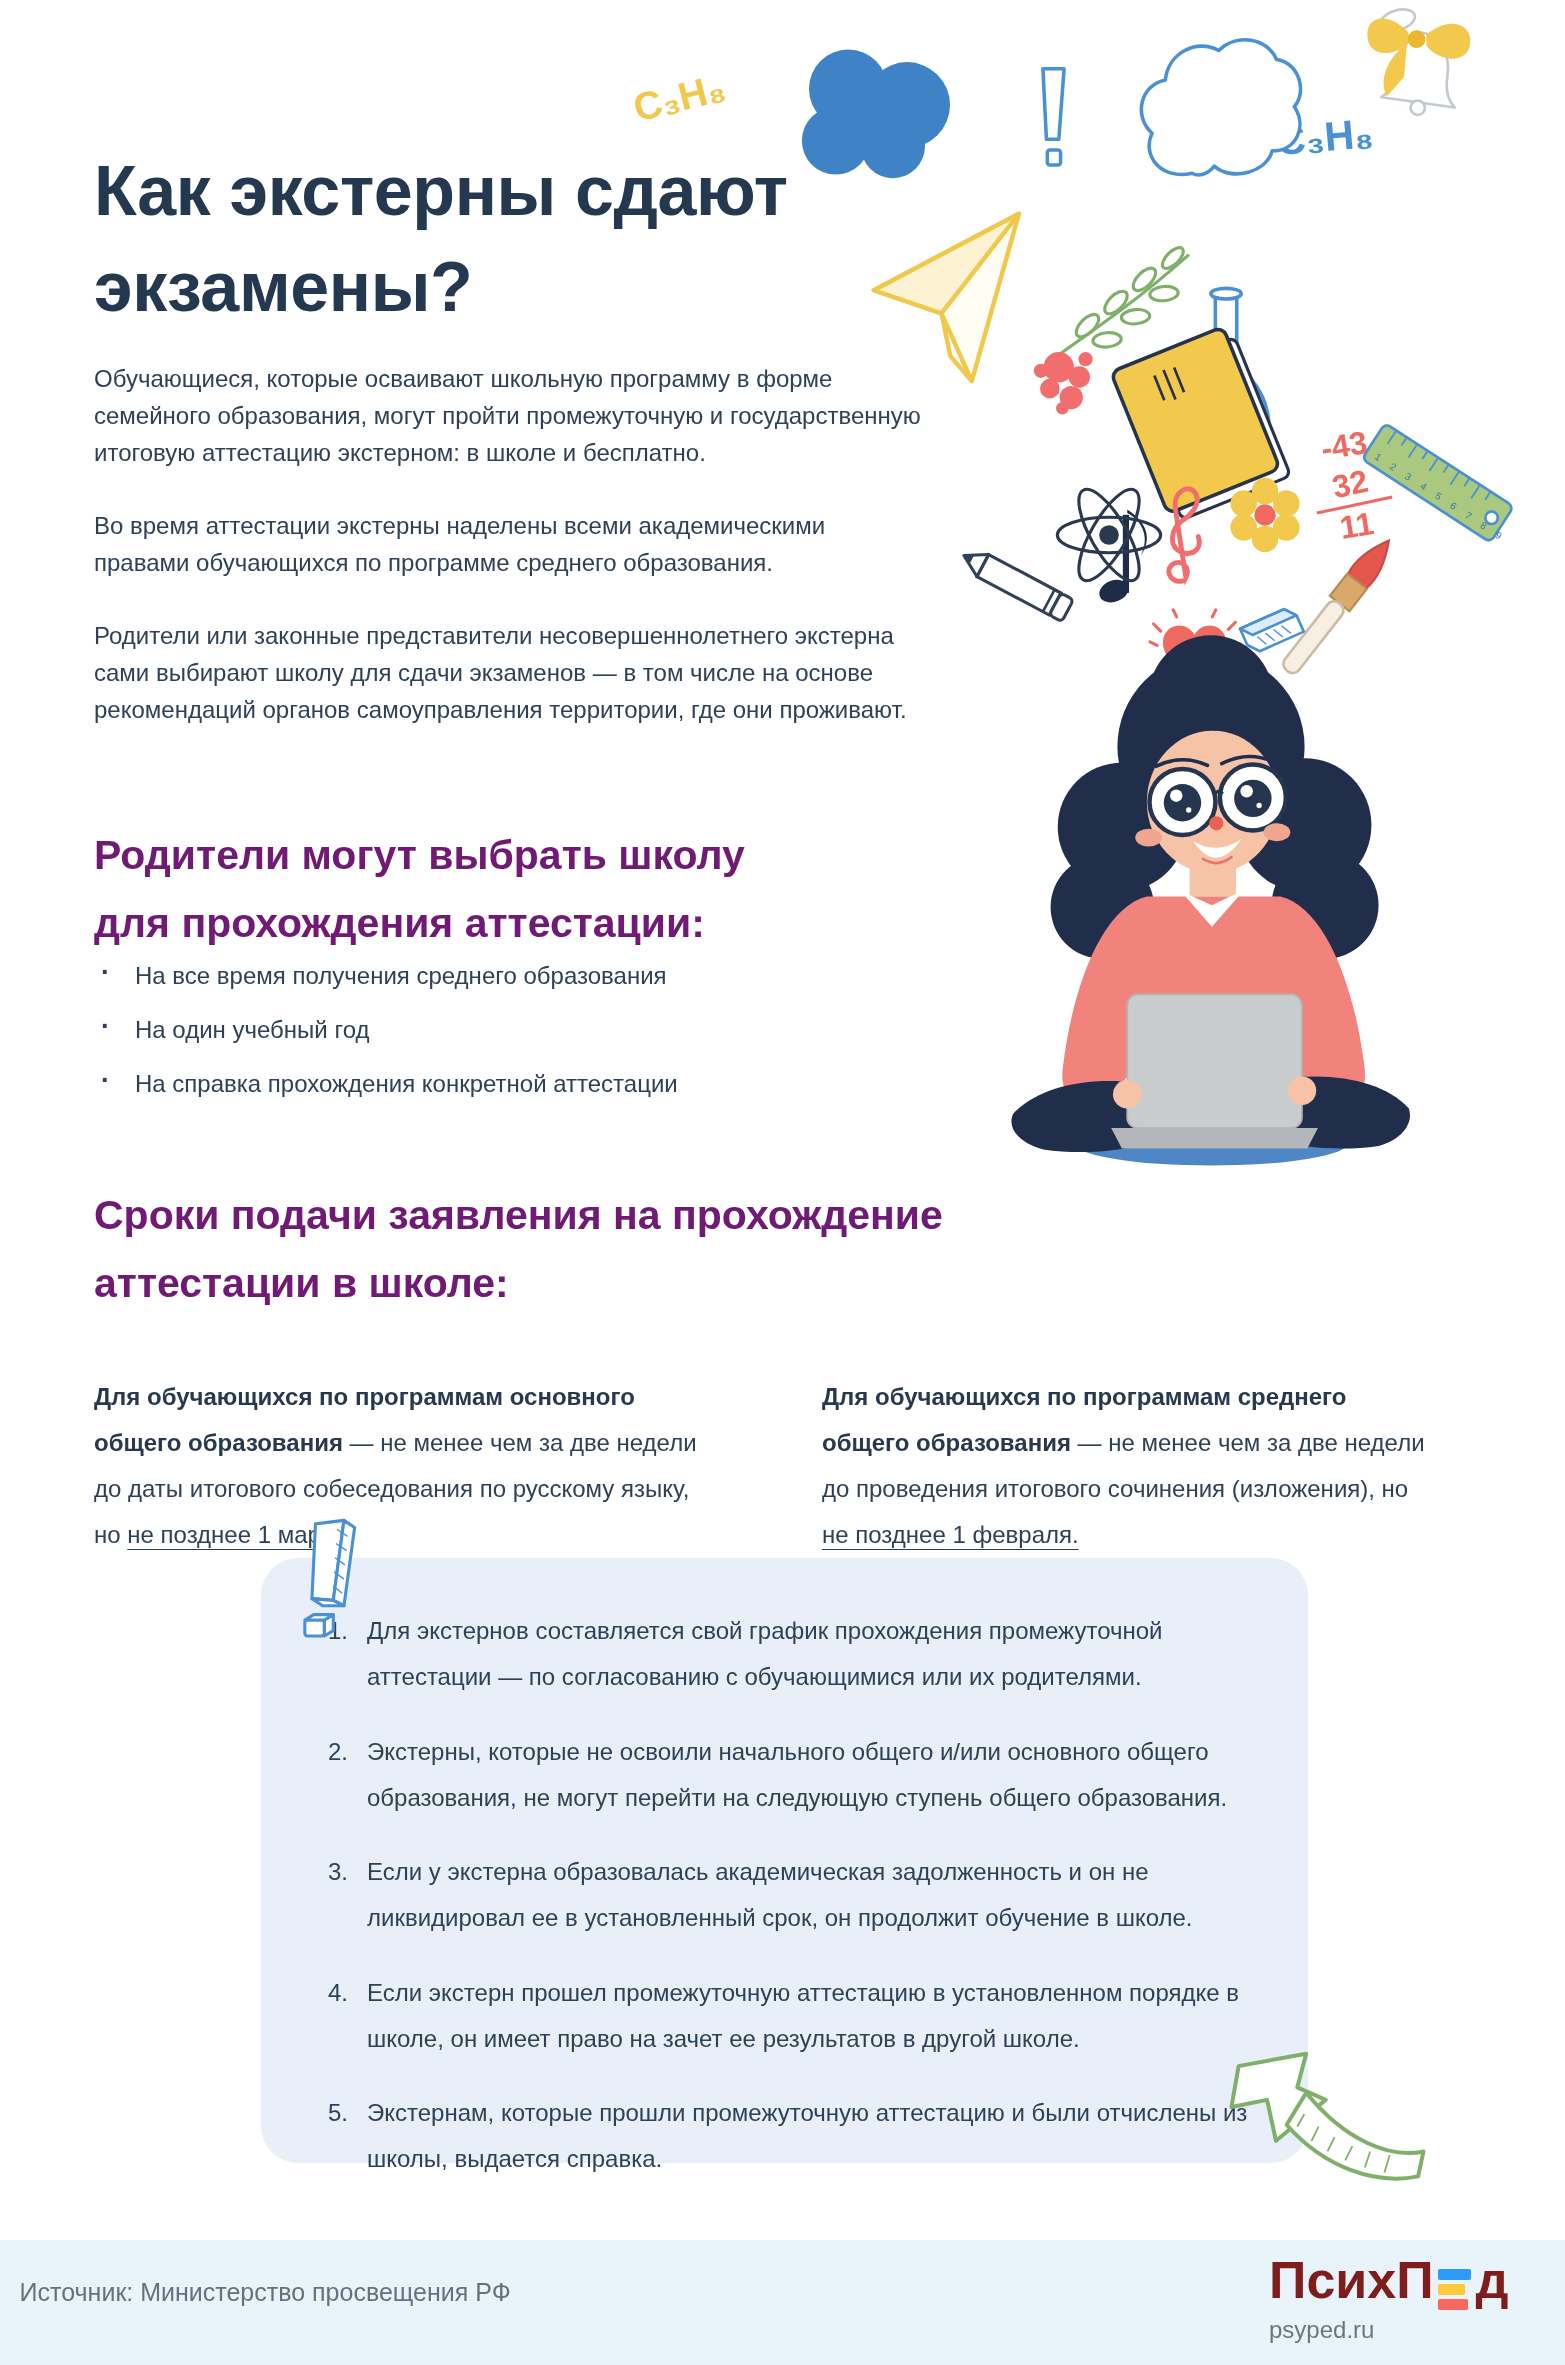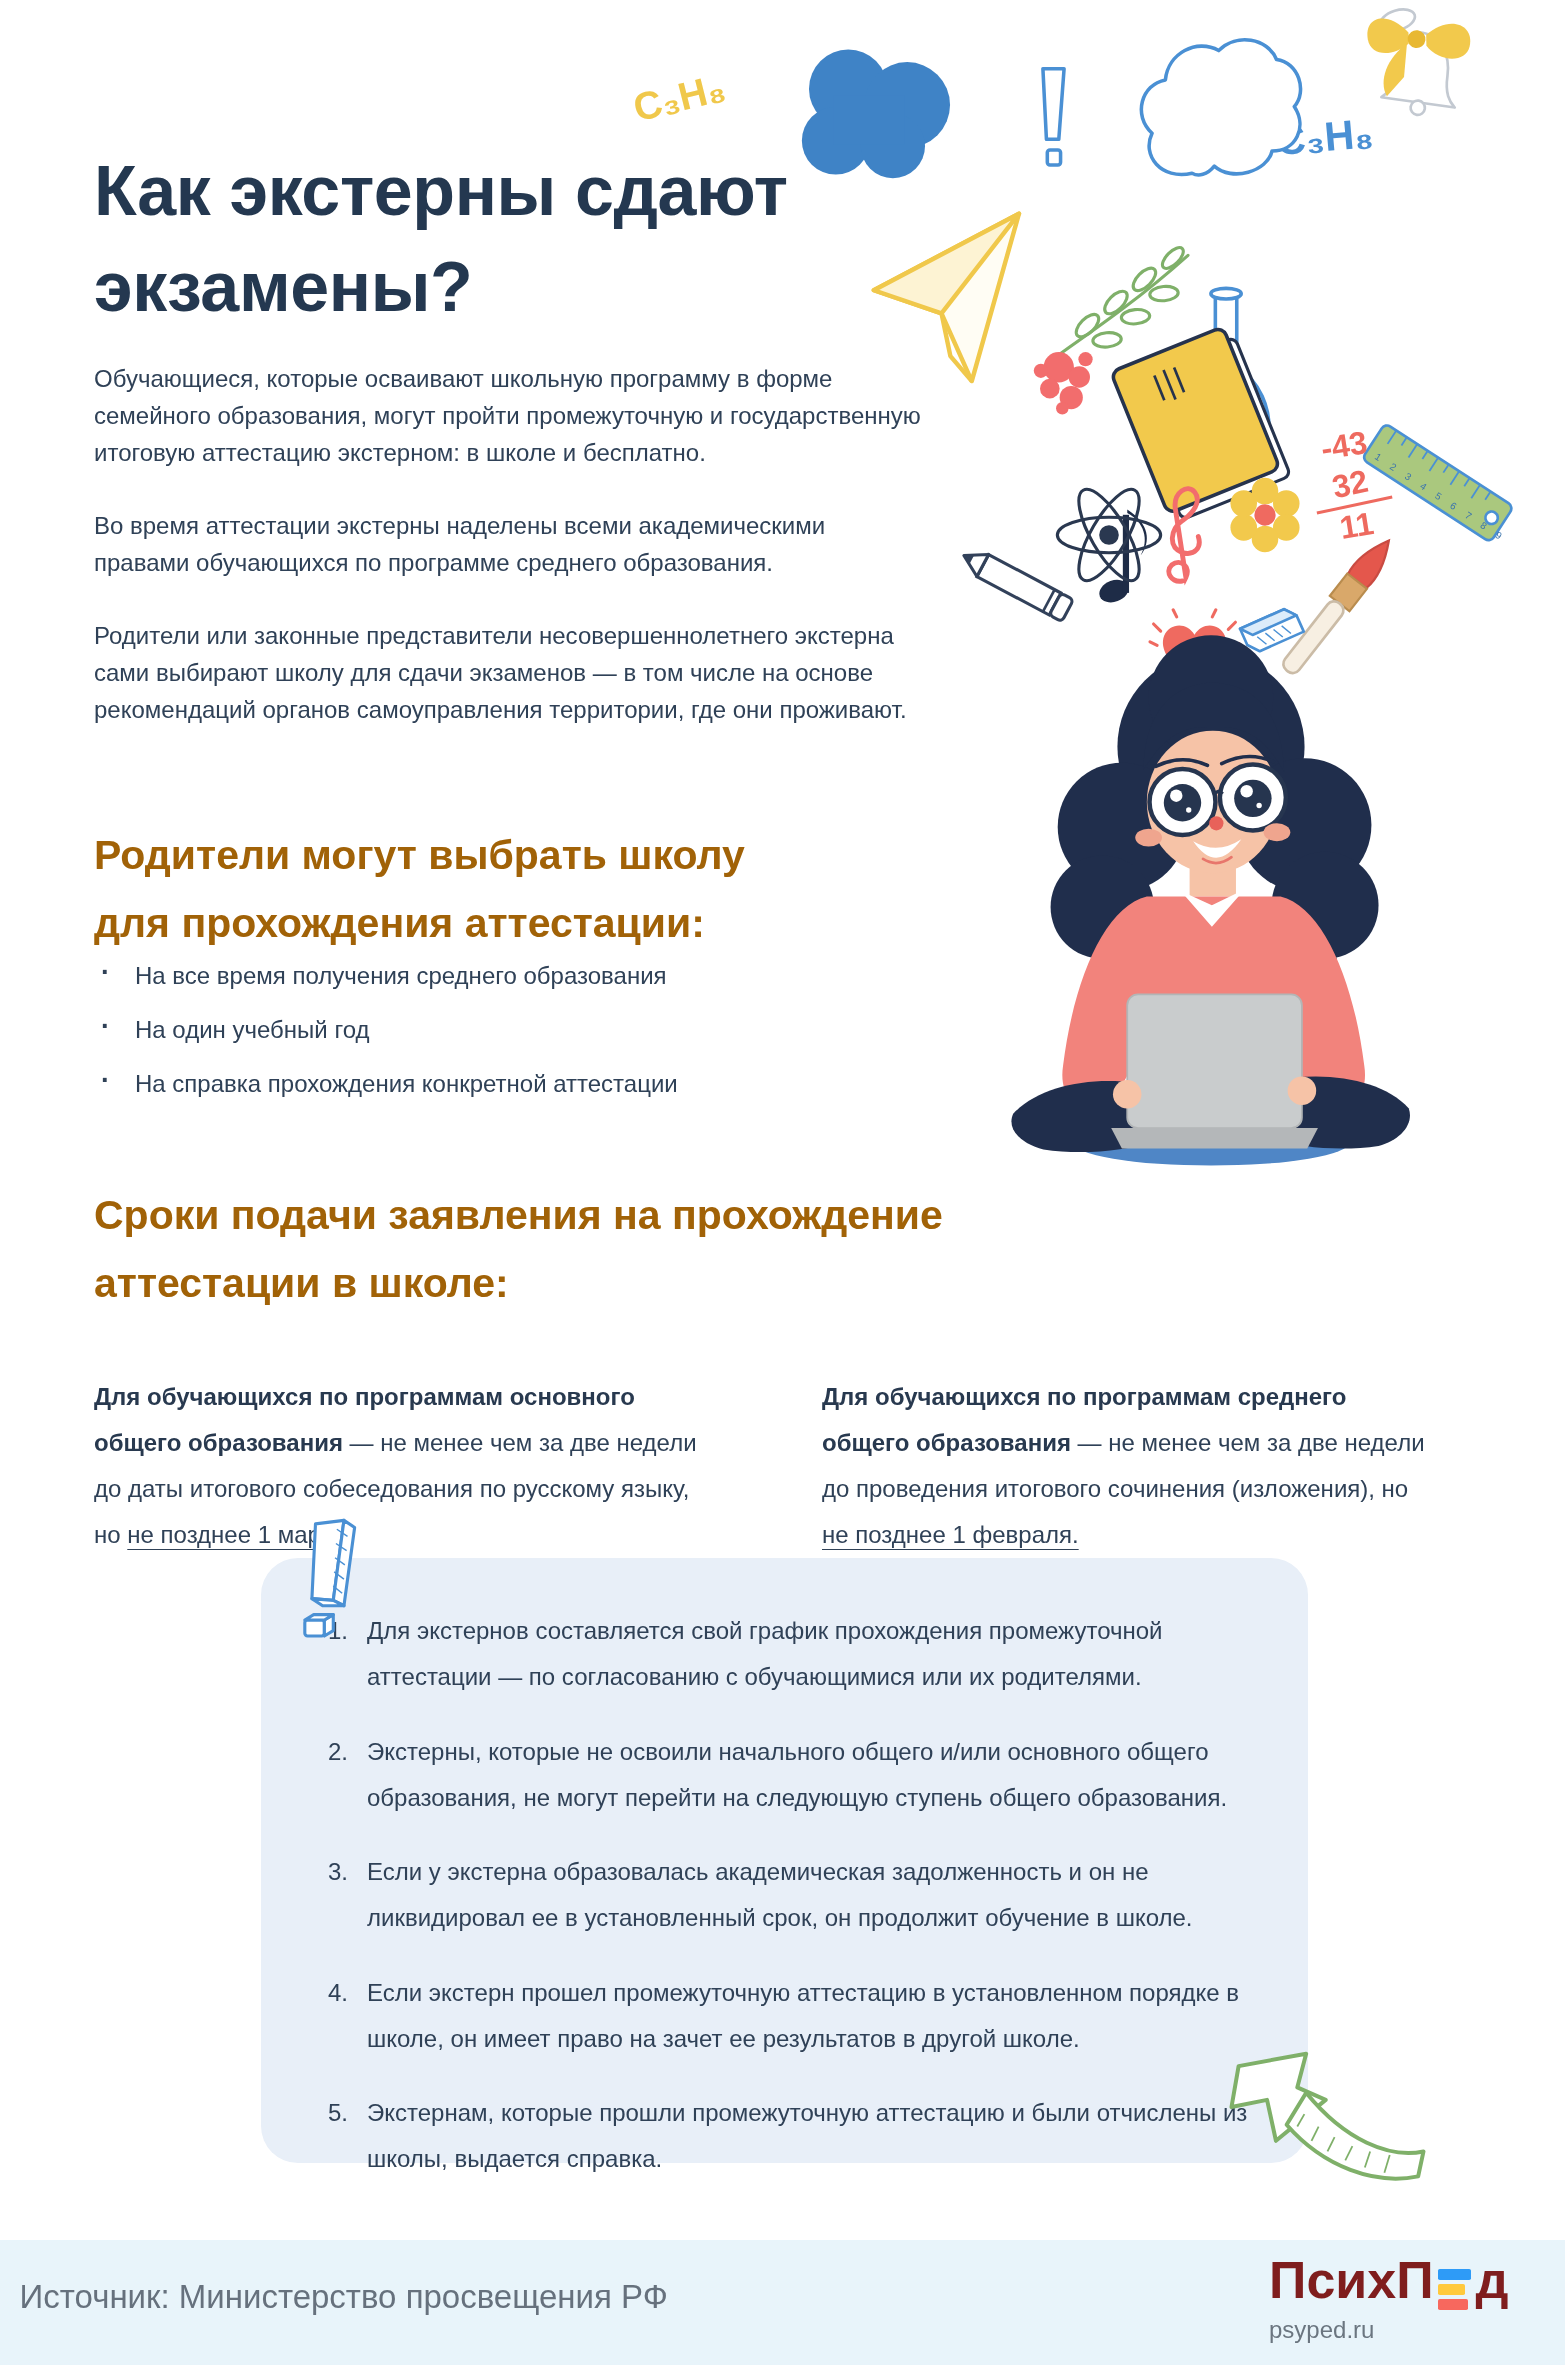--- a/index.html
+++ b/index.html
@@ -4,40 +4,40 @@
 <style>
   html,body{margin:0;padding:0;background:#fff;}
   body{width:1565px;height:2366px;position:relative;overflow:hidden;
        font-family:"Liberation Sans","DejaVu Sans",sans-serif;color:#2f4157;}
   .abs{position:absolute;}
   .doodle svg{display:block;overflow:visible;}
   .page-title{left:94px;top:96px;width:767px;font-size:70px;line-height:1.38;
       font-weight:700;color:#243850;letter-spacing:-0.4px;}
   .intro{left:94px;top:360px;width:829px;font-size:24px;line-height:37px;}
   .intro p{margin:0 0 36px 0;}
-  .h-blue{font-size:41px;line-height:1.67;font-weight:700;color:#a16207;}
+  .h-blue{font-size:41px;line-height:1.67;font-weight:700;color:#701a75;}
   .h1{left:94px;top:787px;width:713px;}
   .h2{left:94px;top:1147px;width:900px;}
   .bullets{left:94px;top:957px;width:677px;font-size:24px;line-height:37px;}
   .bullets .bullet{margin:0 0 17px 0;padding-left:41px;position:relative;}
   .bullets .bullet::before{content:"·";position:absolute;left:7.1px;top:-2.7px;
       font-weight:700;font-size:27px;color:#2f4157;}
   .col{top:1374px;font-size:24px;line-height:46px;}
   .col-left{left:94px;width:624px;}
   .col-right{left:822px;width:615px;}
   .col b{font-weight:700;color:#28394f;}
   .u{text-decoration:underline;text-underline-offset:6.2px;text-decoration-thickness:1.3px;}
   .notes-box{left:261px;top:1558px;width:1047px;height:605px;background:#e8eff8;
       border-radius:37px;}
   .notes{left:328px;top:1608px;width:948px;font-size:24px;line-height:46px;}
   .note{display:flex;margin:0 0 28.5px 0;}
   .note .num{flex:0 0 39px;color:#2f4157;}
   .note .txt{flex:1;max-width:900px;}
   .footer-band{left:0;top:2240px;width:1565px;height:126px;background:#e8f4fa;}
-  .source{left:19.6px;top:2278px;font-size:33px;color:#66717d;}
+  .source{left:19.6px;top:2278px;font-size:25px;color:#66717d;}
   .logo{left:1269px;top:2250px;display:flex;align-items:flex-end;
       font-size:52px;font-weight:700;color:#7f1d1d;letter-spacing:0;}
   .logo-e{display:inline-flex;flex-direction:column;justify-content:center;
       margin:7.1px 4.5px 0 4.5px;gap:4.5px;}
   .logo-e .bar{height:10.7px;border-radius:1.8px;display:block;}
   .bar-blue{width:33px;background:#2e9bf7;}
   .bar-yellow{width:27px;background:#ffc93c;}
   .bar-red{width:30px;background:#f7685e;}
   .site{left:1269px;top:2316px;font-size:24px;color:#6b7680;}
   .formula{font-weight:700;white-space:nowrap;}

